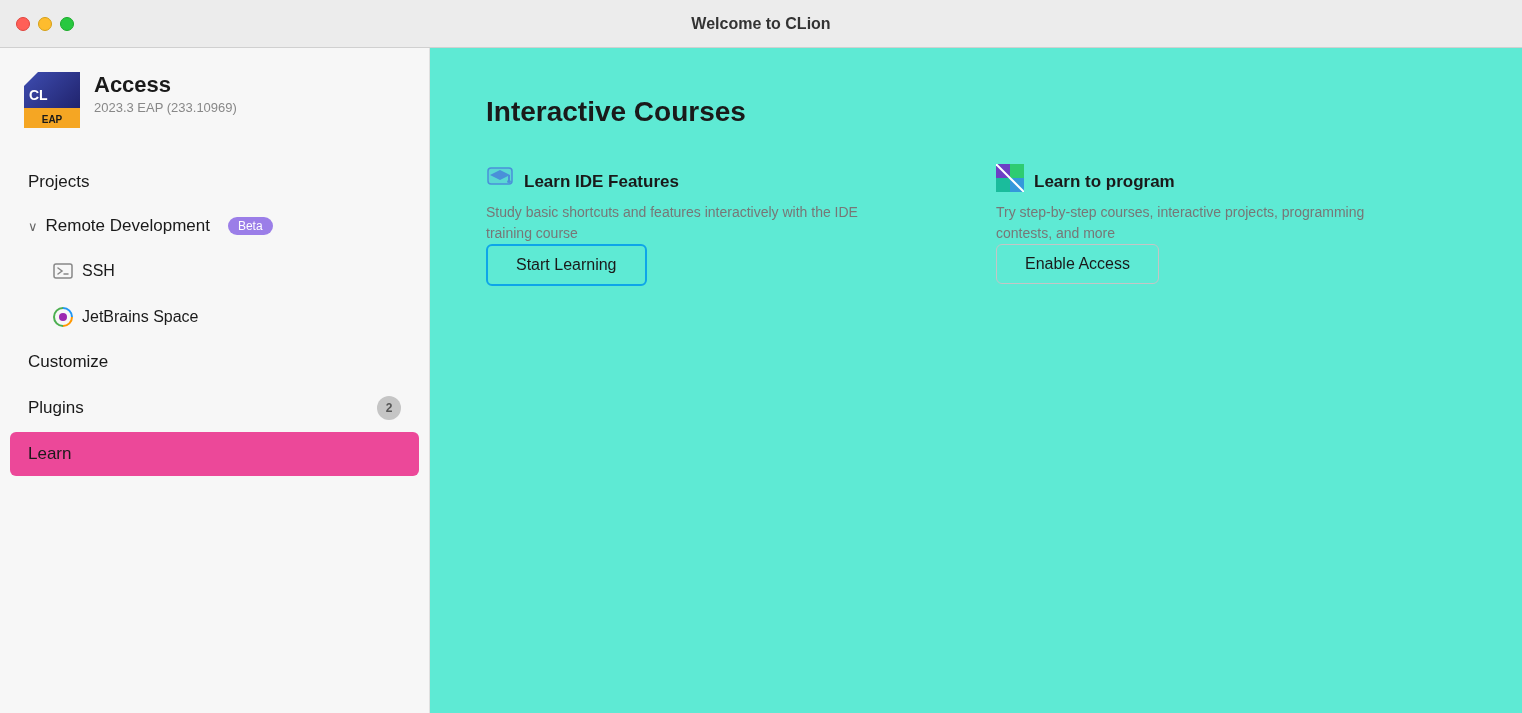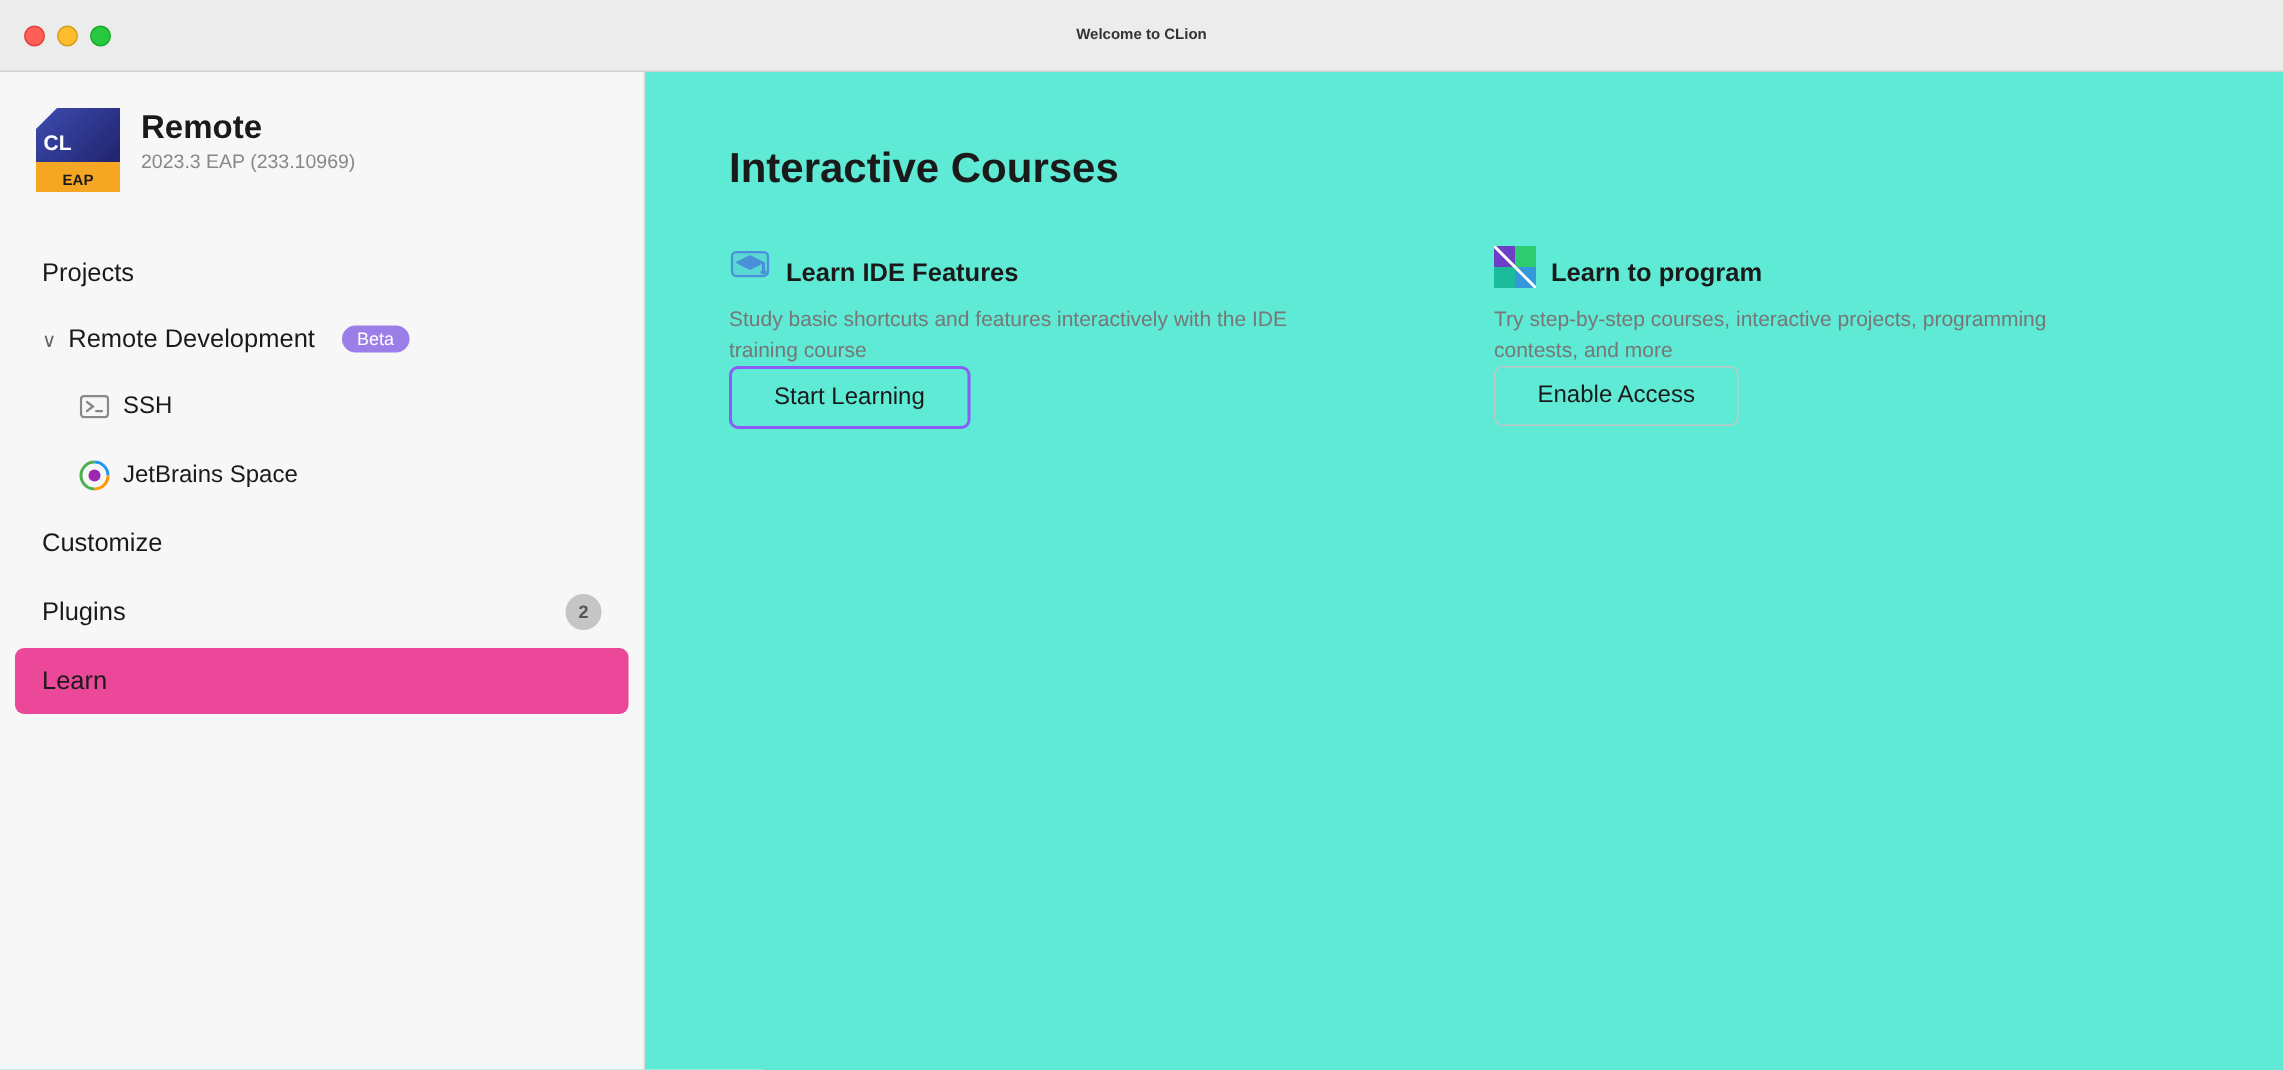--- a/index.html
+++ b/index.html
@@ -34,21 +34,21 @@
     .traffic-light {
       width: 14px;
       height: 14px;
       border-radius: 50%;
       cursor: pointer;
     }
     .tl-close { background: #ff5f57; border: 1px solid #e0443e; }
     .tl-min   { background: #febc2e; border: 1px solid #d4a017; }
     .tl-max   { background: #28c840; border: 1px solid #1aab29; }
     .title-bar-text {
-      font-size: 10px;
+      font-size: 16px;
       font-weight: 600;
       color: #333;
     }
 
     
     .app-body {
       display: flex;
       flex: 1;
       overflow: hidden;
     }
@@ -183,21 +183,21 @@
     .course-desc {
       font-size: 14px;
       color: #777;
       line-height: 1.5;
       max-width: 400px;
     }
 
     .btn-primary {
       display: inline-block;
       padding: 10px 28px;
-      border: 2px solid #8b5cf6;
+      border: 2px solid #0ea5e9;
       border-radius: 6px;
       background: transparent;
       color: #1a1a1a;
       font-size: 16px;
       font-weight: 400;
       cursor: pointer;
       outline: none;
     }
 
     .btn-secondary {
@@ -244,21 +244,21 @@
             <stop offset="100%" style="stop-color:#1a1a5e"></stop>
           </linearGradient>
         </defs>
         <polygon points="0,14 14,0 56,0 56,42 42,56 0,56" fill="url(#clionGrad1)" rx="4"></polygon>
         <text x="5" y="28" font-size="14" font-weight="900" fill="white" font-family="sans-serif">CL</text>
 
         <rect x="0" y="36" width="56" height="20" fill="#f5a623" rx="0"></rect>
         <text x="50%" y="51" font-size="10" font-weight="700" fill="#1a1a1a" font-family="sans-serif" text-anchor="middle">EAP</text>
       </svg>
       <div class="sidebar-app-info">
-        <div class="sidebar-app-name">Remote</div>
+        <div class="sidebar-app-name">Access</div>
         <div class="sidebar-app-version">2023.3 EAP (233.10969)</div>
       </div>
     </div>
 
     <nav class="sidebar-nav">
 
       <div class="nav-item">
         <span>Projects</span>
       </div>
 

